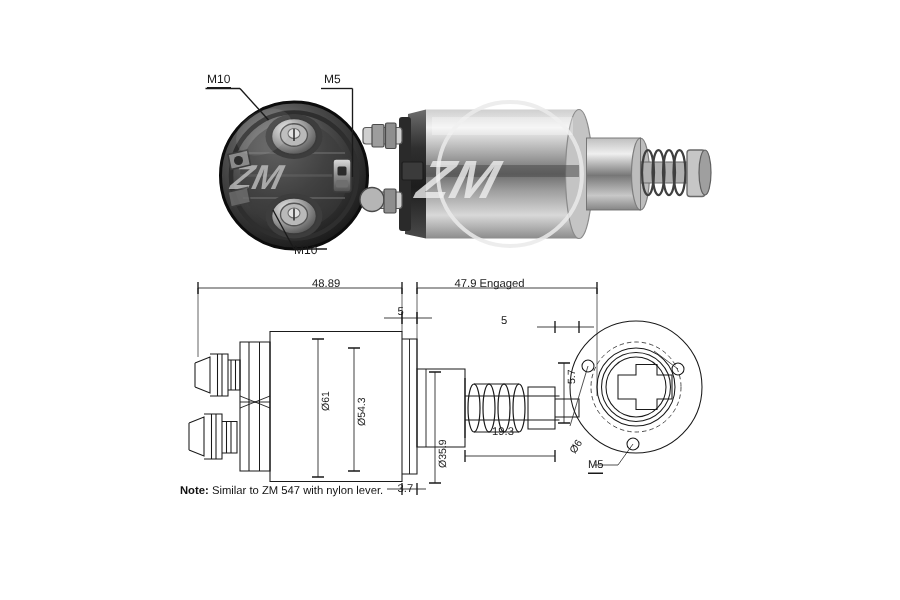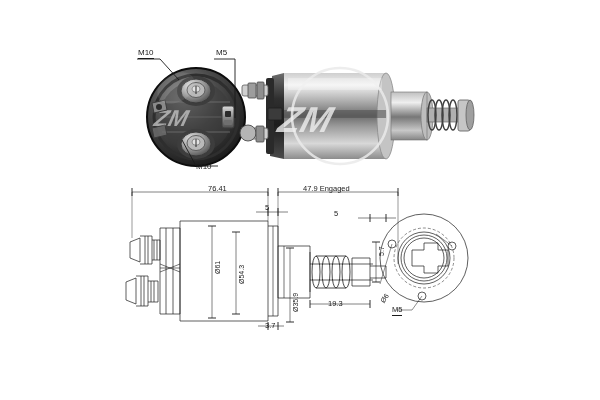--- a/index.html
+++ b/index.html
@@ -241,30 +241,30 @@
 
         <path d="M192 118 L252 118"></path>
         <path d="M192 114 L192 122 M252 114 L252 122" stroke-width="0.9"></path>
 
         <path d="M140 140 L166 140"></path>
         <path d="M150 136 L150 144 M160 136 L160 144" stroke-width="0.9"></path>
       </g>
     </g>
   </svg>
 
-  <div class="lbl" style="left:208px;top:185px;font-size:7.5px;">76.41</div>
+  <div class="lbl" style="left:208px;top:185px;font-size:7.5px;">48.89</div>
   <div class="lbl" style="left:303px;top:185px;font-size:7.5px;">47.9 Engaged</div>
   <div class="lbl" style="left:265px;top:204px;font-size:7.5px;">5</div>
   <div class="lbl" style="left:334px;top:210px;font-size:7.5px;">5</div>
 
   <div class="vlbl" style="left:214px;top:274px;">Ø61</div>
   <div class="vlbl" style="left:238px;top:284px;">Ø54.3</div>
   <div class="vlbl" style="left:292px;top:312px;">Ø35.9</div>
   <div class="vlbl" style="left:378px;top:256px;">5.7</div>
-  <div class="lbl" style="left:328px;top:300px;font-size:7.5px;">19.3</div>
+  <div class="lbl" style="left:328px;top:284px;font-size:7.5px;">19.3</div>
   <div class="lbl" style="left:265px;top:322px;font-size:7.5px;">3.7</div>
 
   <svg class="abs" style="left:372px;top:212px;width:110px;height:104px;">
     <g stroke="#1a1a1a" fill="none" stroke-width="0.7">
       <circle cx="52" cy="46" r="44"></circle>
       <circle cx="52" cy="46" r="30" stroke-dasharray="3 2" stroke-width="0.5"></circle>
       <circle cx="52" cy="46" r="26"></circle>
       <circle cx="52" cy="46" r="23"></circle>
       <circle cx="52" cy="46" r="20"></circle>
 
@@ -277,14 +277,17 @@
 
       <path d="M80 34 L64 22" stroke-width="0.5"></path>
       <path d="M20 32 L8 72" stroke-width="0.5"></path>
       <path d="M50 84 L40 98 L24 98" stroke-width="0.5"></path>
     </g>
   </svg>
 
   <div class="rot-a" style="left:379px;top:300px;">Ø6</div>
   <div class="lbl lbl-u" style="left:392px;top:306px;font-size:7.5px;">M5</div>
 
+  <div class="note" style="left:120px;top:322px;">
+    <b>Note:</b><span> Similar to ZM 547 with nylon lever.</span>
+  </div>
 
 </div>
 
 </body></html>

